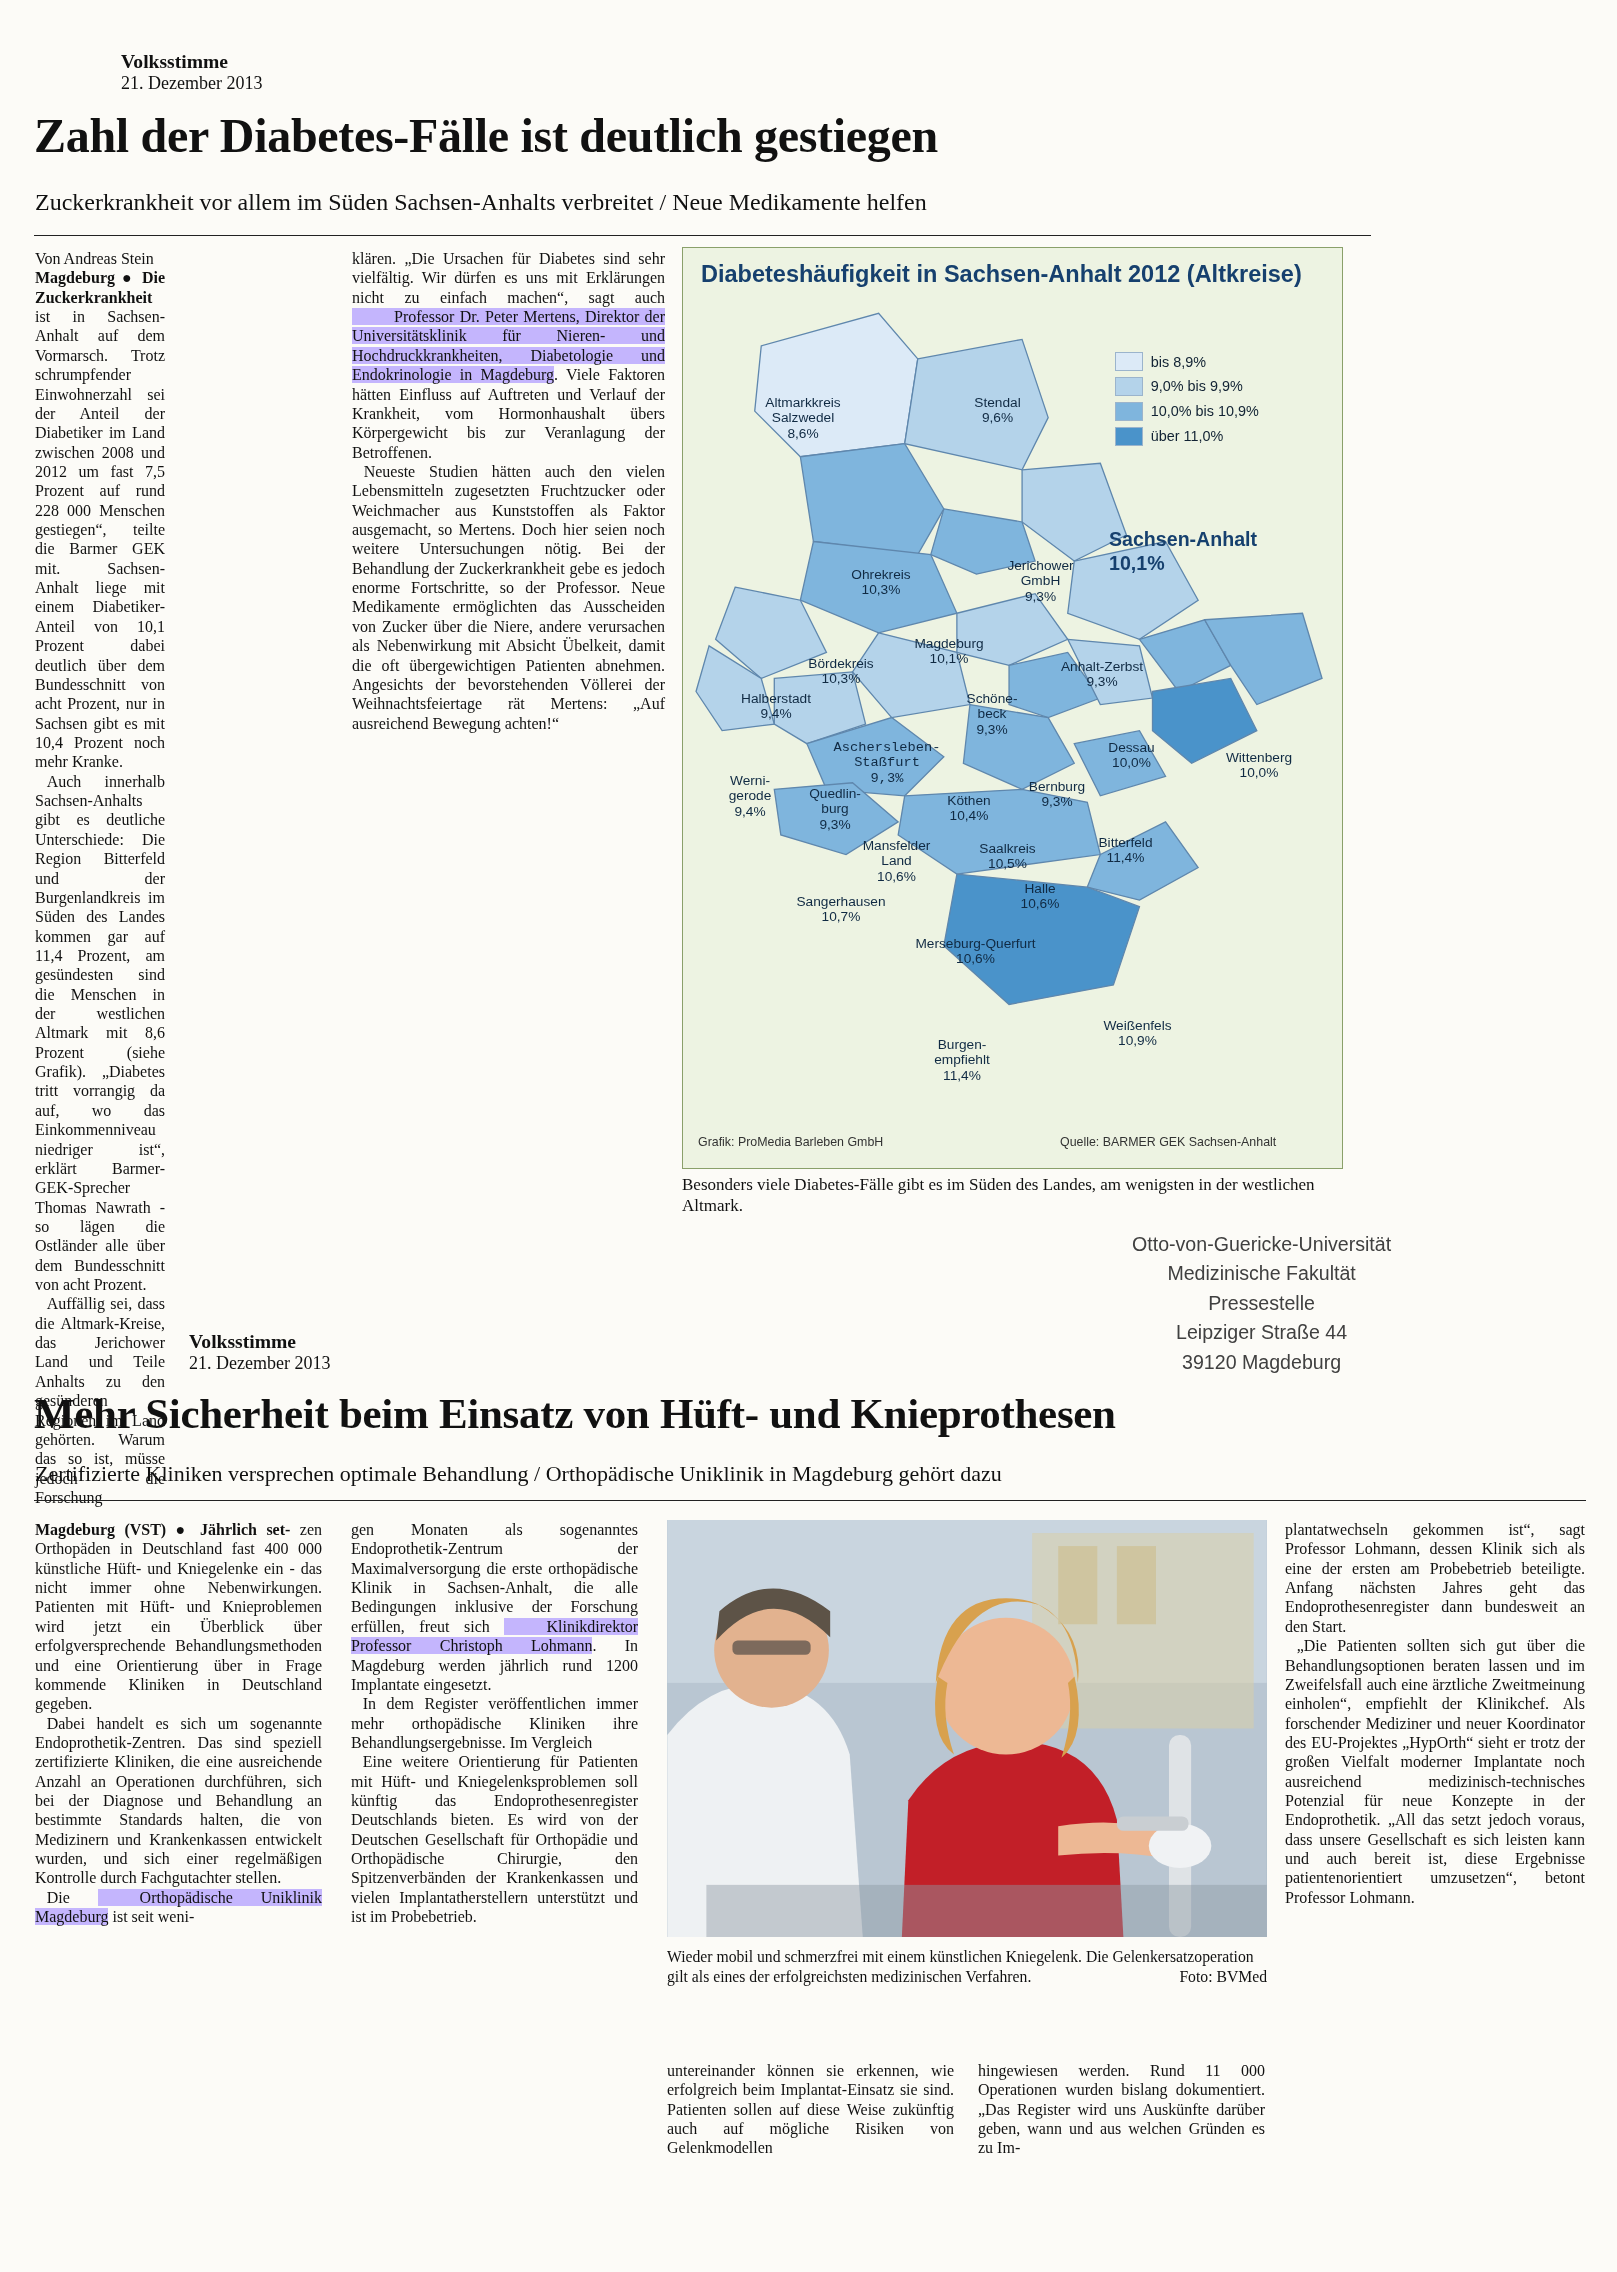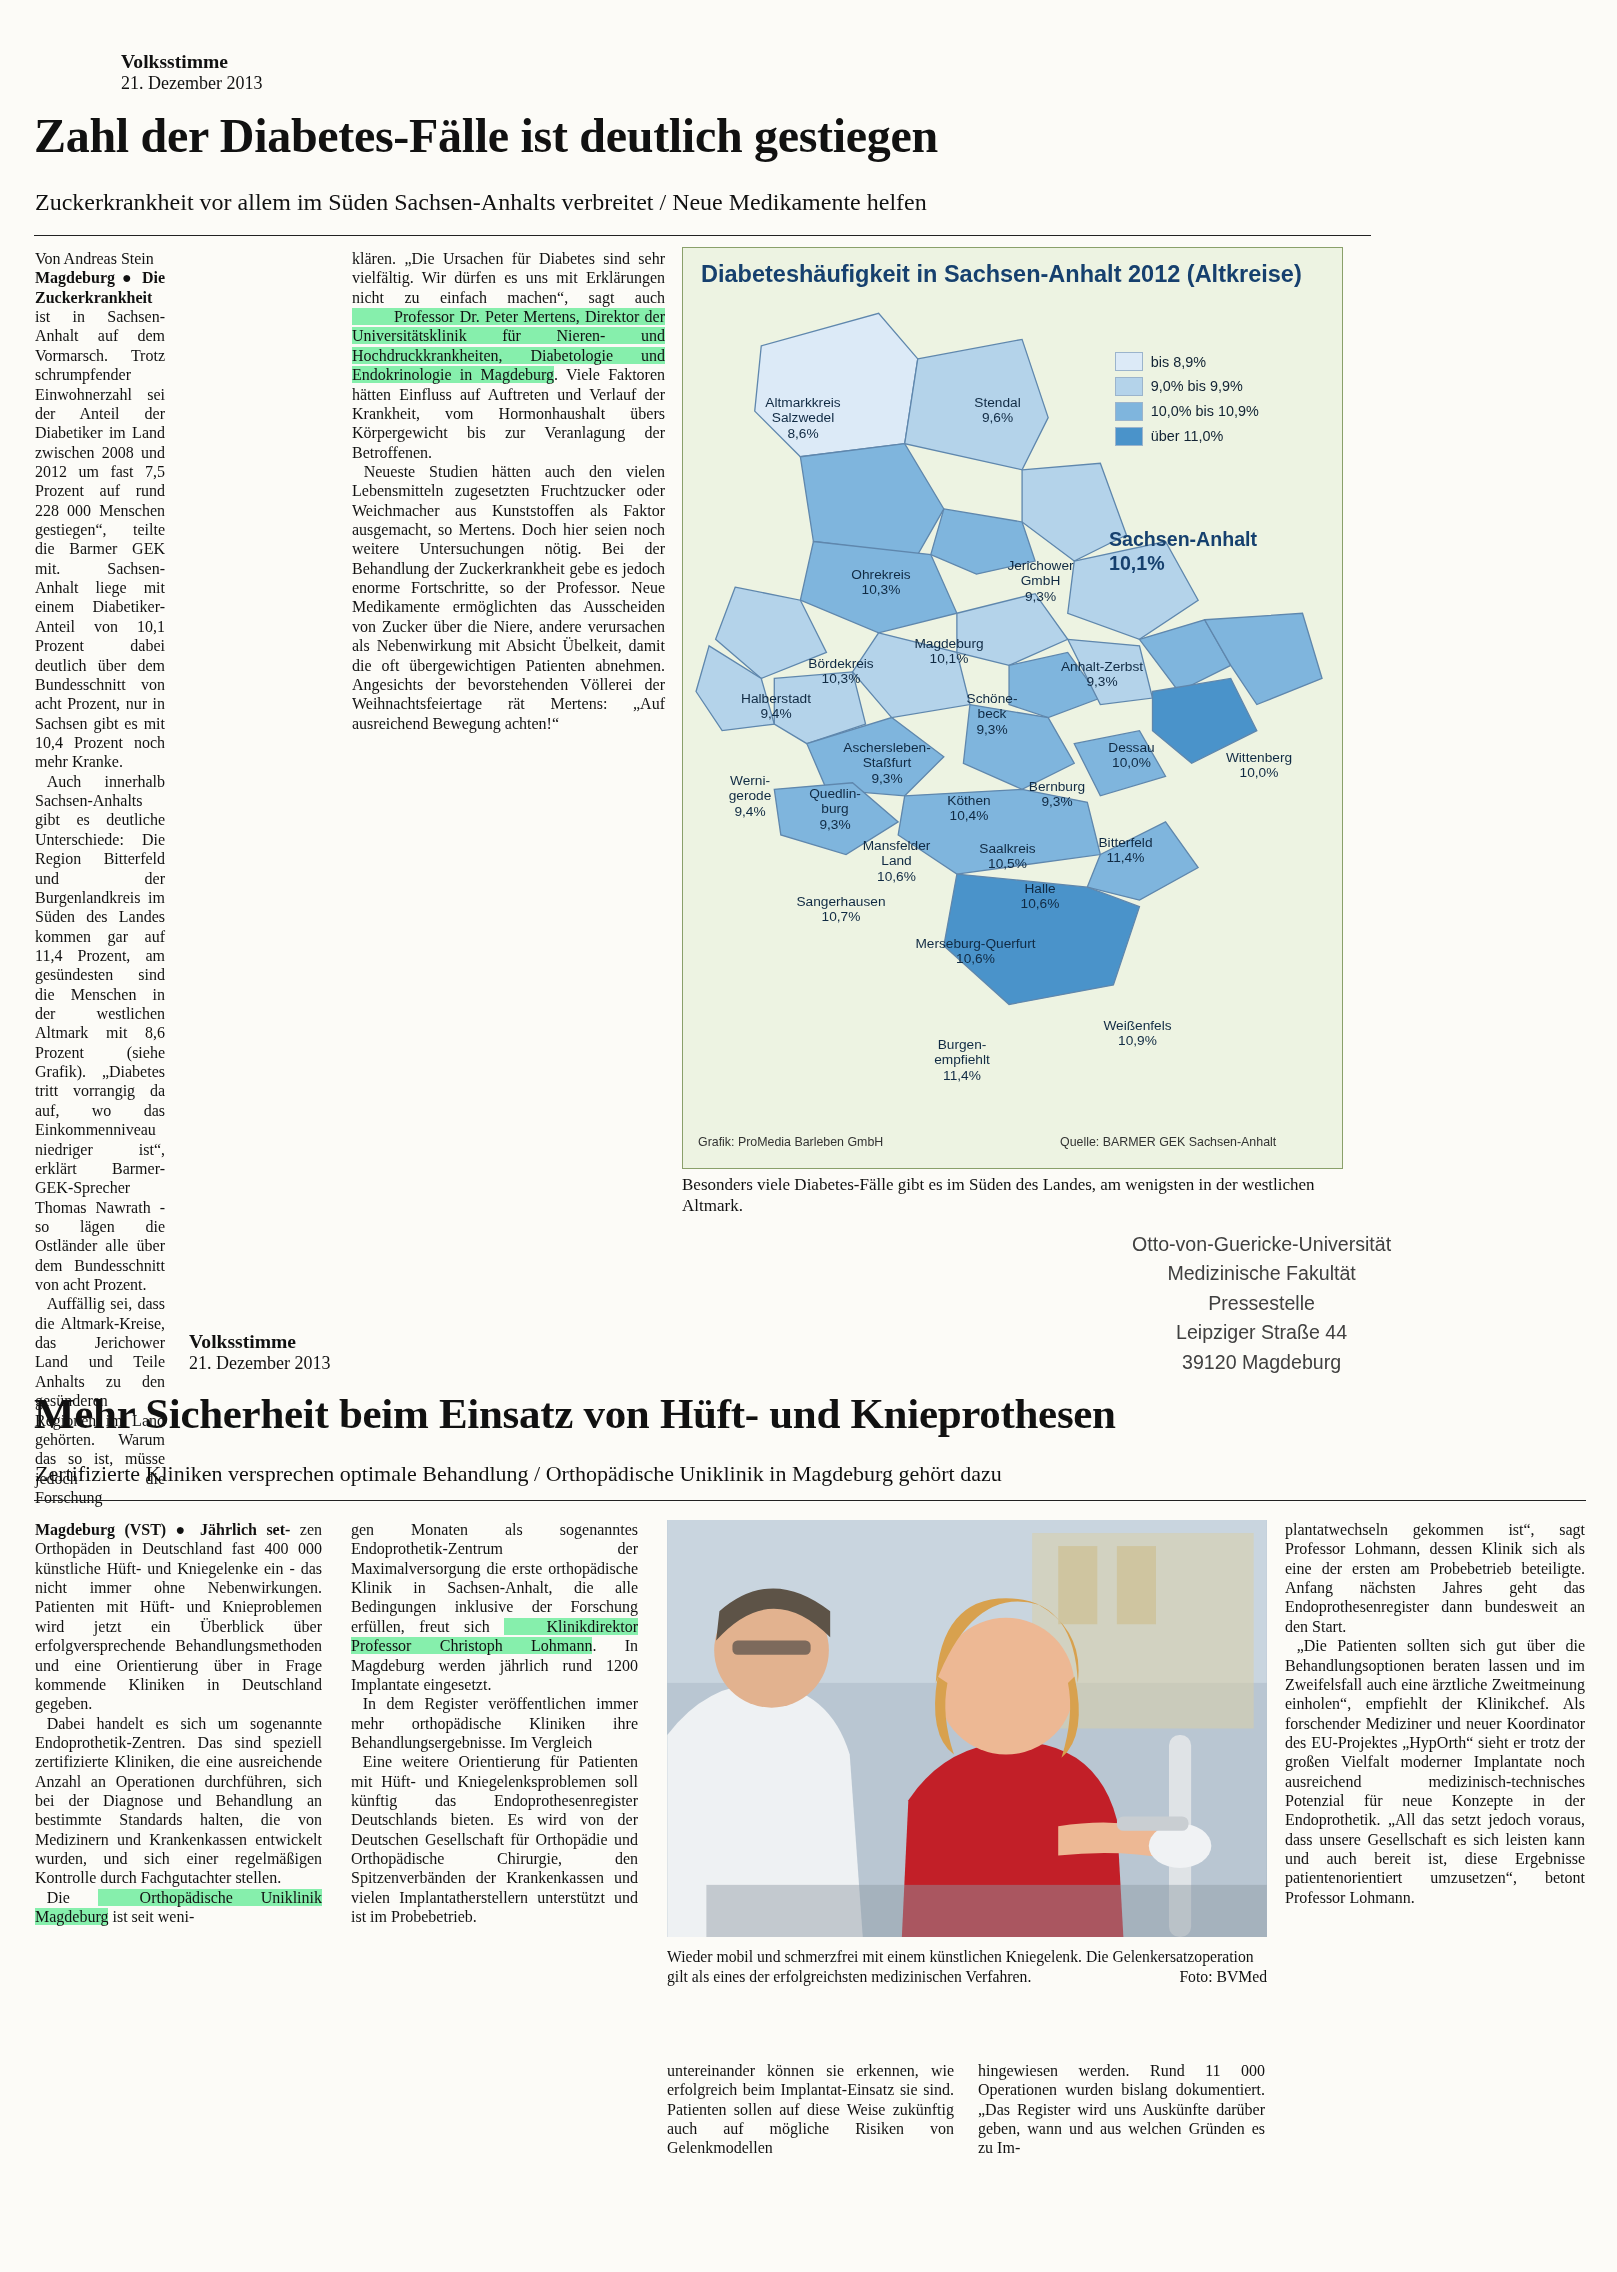--- a/index.html
+++ b/index.html
@@ -31,21 +31,21 @@
   .col {
     font-family:"Liberation Serif", serif;
     font-size:16px;
     line-height:1.21;
     text-align:justify;
     -webkit-hyphens:auto; hyphens:auto;
   }
   .col p { margin:0 0 0 0; text-indent:11.7px; }
   .col p.first { text-indent:0; }
   .lead { font-weight:bold; }
-  .hl { background:#86efac;padding-left:42px; }
+  .hl { background:#c4b5fd;padding-left:42px; }
   
   #art1-srcblock { position:absolute; left:121px; top:51px; }
   #art1-headline { position:absolute; left:34px; top:108px; font-size:48px; }
   #art1-subhead  { position:absolute; left:35px; top:189px; }
   #art1-rule1 { position:absolute; left:34px; top:235px; width:1337px; height:1.3px; }
   #art1-c1 { position:absolute; left:35px; top:249px; width:130px; }
   #art1-c2 { position:absolute; left:352px; top:249px; width:313px; }
   
   #mapbox {
     position:absolute; left:682px; top:247px; width:659px; height:920px;
@@ -195,21 +195,21 @@
   <div class="district" style="left:939px; top:395px; width:117px;"><span>Stendal</span><br><span>9,6%</span></div>
   <div class="district" style="left:819px; top:567px; width:124px;"><span>Ohrekreis</span><br><span>10,3%</span></div>
   <div class="district" style="left:982px; top:558px; width:117px;"><span>Jerichower
 GmbH</span><br><span>9,3%</span></div>
   <div class="district" style="left:884px; top:636px; width:130px;"><span>Magdeburg</span><br><span>10,1%</span></div>
   <div class="district" style="left:779px; top:656px; width:124px;"><span>Bördekreis</span><br><span>10,3%</span></div>
   <div class="district" style="left:1027px; top:659px; width:150px;"><span>Anhalt-Zerbst</span><br><span>9,3%</span></div>
   <div class="district" style="left:711px; top:691px; width:130px;"><span>Halberstadt</span><br><span>9,4%</span></div>
   <div class="district" style="left:943px; top:691px; width:98px;"><span>Schöne-
 beck</span><br><span>9,3%</span></div>
-  <div class="district" style="left:815px; top:740px; width:144px;"><span>Aschersleben-
+  <div class="district" style="left:815px; top:740px; width:144px;font-family:Liberation Mono, monospace;"><span>Aschersleben-
 Staßfurt</span><br><span>9,3%</span></div>
   <div class="district" style="left:1076px; top:740px; width:111px;"><span>Dessau</span><br><span>10,0%</span></div>
   <div class="district" style="left:1194px; top:750px; width:130px;"><span>Wittenberg</span><br><span>10,0%</span></div>
   <div class="district" style="left:701px; top:773px; width:98px;"><span>Werni-
 gerode</span><br><span>9,4%</span></div>
   <div class="district" style="left:786px; top:786px; width:98px;"><span>Quedlin-
 burg</span><br><span>9,3%</span></div>
   <div class="district" style="left:920px; top:793px; width:98px;"><span>Köthen</span><br><span>10,4%</span></div>
   <div class="district" style="left:1005px; top:779px; width:104px;"><span>Bernburg</span><br><span>9,3%</span></div>
   <div class="district" style="left:1070px; top:835px; width:111px;"><span>Bitterfeld</span><br><span>11,4%</span></div>

